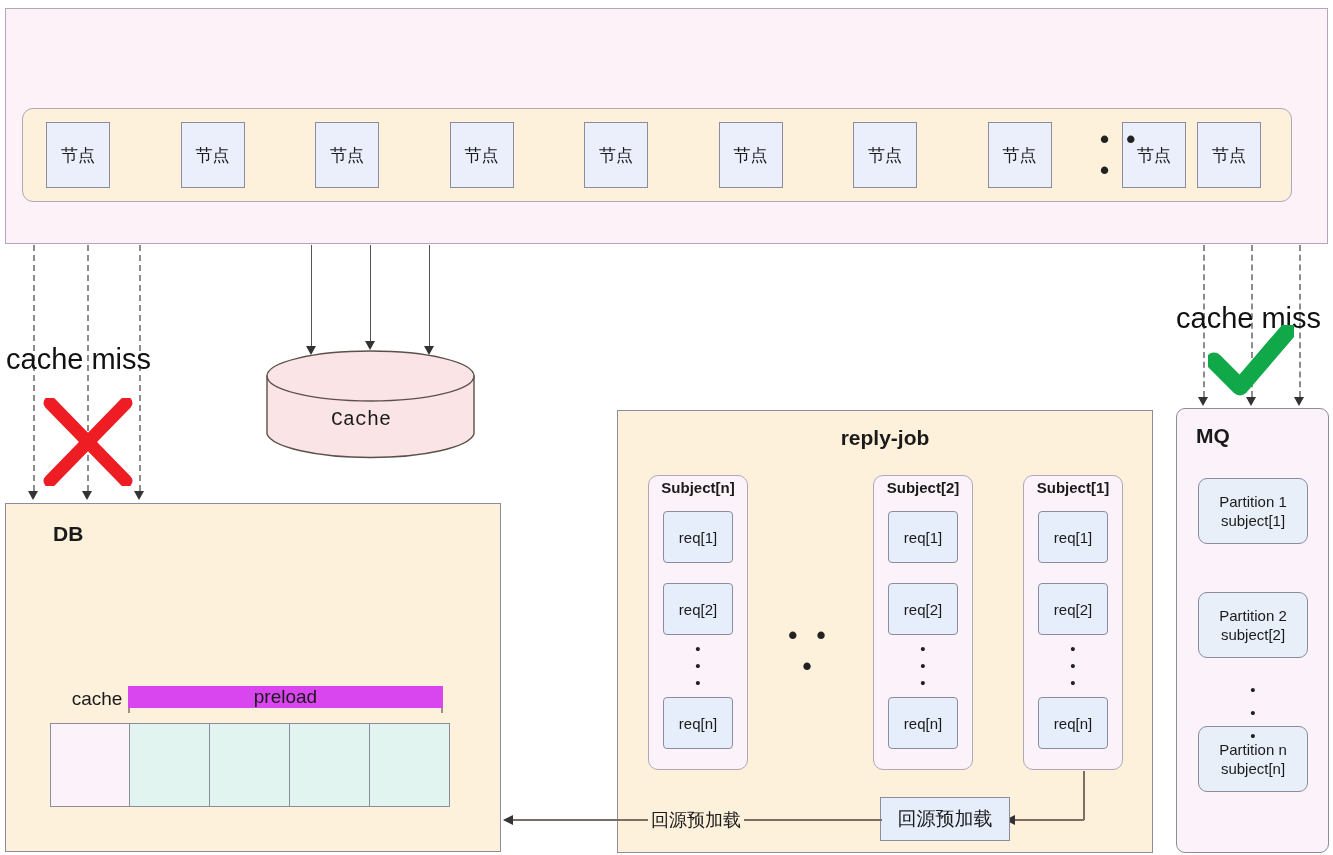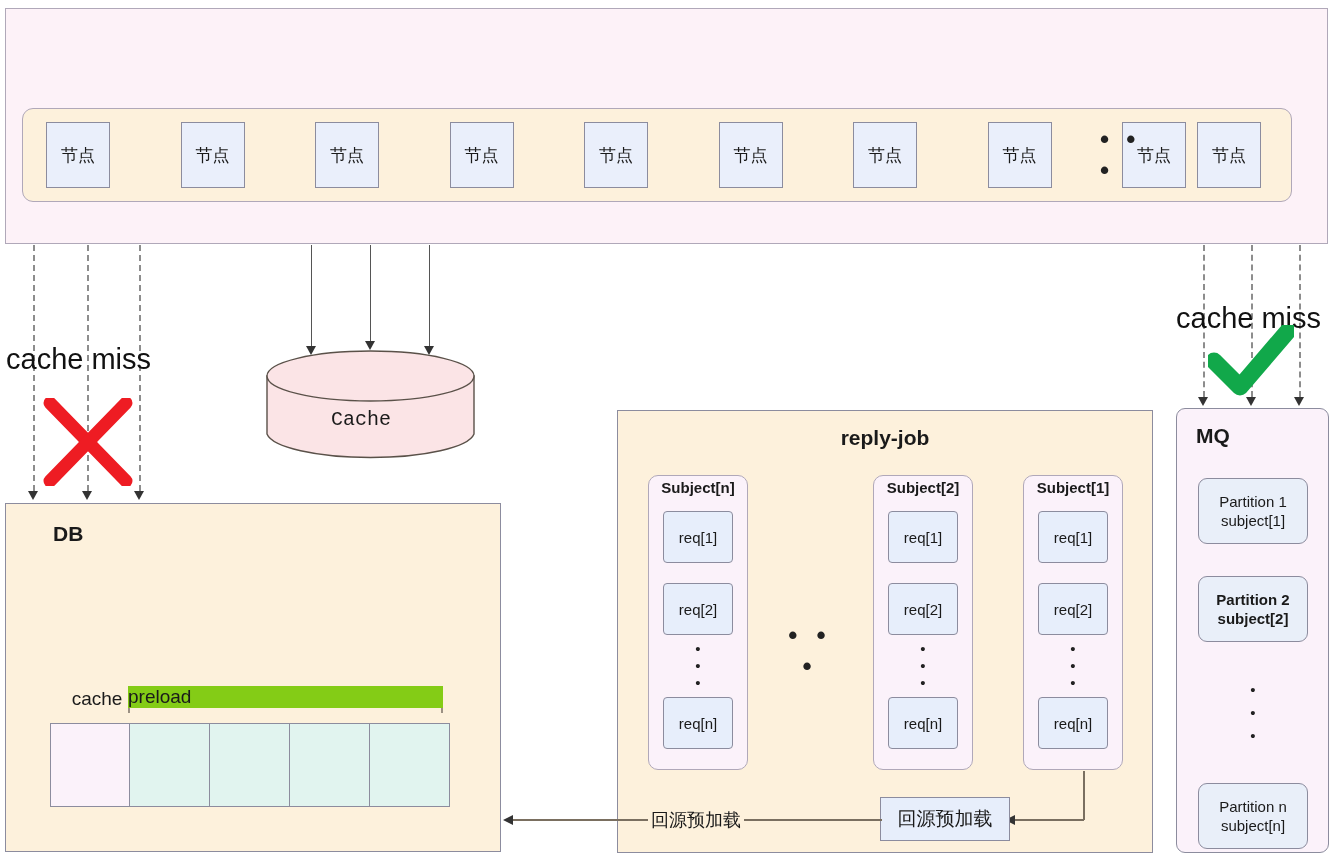--- a/index.html
+++ b/index.html
@@ -90,22 +90,22 @@
   #db-title {
     left: 53px; top: 522px;
     font-size: 21px; font-weight: bold; color: #1a1a1a;
   }
   #miss-label {
     left: 62px; top: 688px; width: 70px;
     text-align: center; font-size: 19px; color: #1a1a1a;
   }
   #preload-label {
     left: 128px; top: 686px; width: 315px;
-    text-align: left; font-size: 19px; color: #1a1a1a;
-    background: #84cc16; 
+    text-align: center; font-size: 19px; color: #1a1a1a;
+    background: #d946ef; 
   }
   #cells-row { left: 50px; top: 723px; height: 82px; }
   .cell {
     height: 82px; border: 1px solid #8c8c9e;
   }
   .cell-miss { background: #fbf2fa; width: 78px; }
   .cell-preload { background: #e1f4ef; width: 79px; }
 
   
   #preload-measure { left: 128px; top: 687px; width: 315px; height: 26px; }
@@ -332,25 +332,25 @@
     <path d="M6 36 L32 62 L80 6" stroke="#11a84a" stroke-width="17" fill="none" stroke-linecap="round" stroke-linejoin="round"></path>
   </svg>
 
   <div class="abs" id="mq-box"></div>
   <div class="abs" id="mq-title">MQ</div>
   <div id="partitions-layer">
       <div class="abs partition-box" style="top: 478px;">
         <span>Partition 1</span>
         <span>subject[1]</span>
       </div>
-      <div class="abs partition-box" style="top: 576px; font-weight: bold;">
+      <div class="abs partition-box" style="top: 592px;">
         <span>Partition 2</span>
         <span>subject[2]</span>
       </div>
-      <div class="abs partition-box" style="top: 783px;">
+      <div class="abs partition-box" style="top: 726px;">
         <span>Partition n</span>
         <span>subject[n]</span>
       </div>
     </div>
   <div class="abs" id="mq-vdots">
       <span>•</span>
       <span>•</span>
       <span>•</span>
     </div>
 

